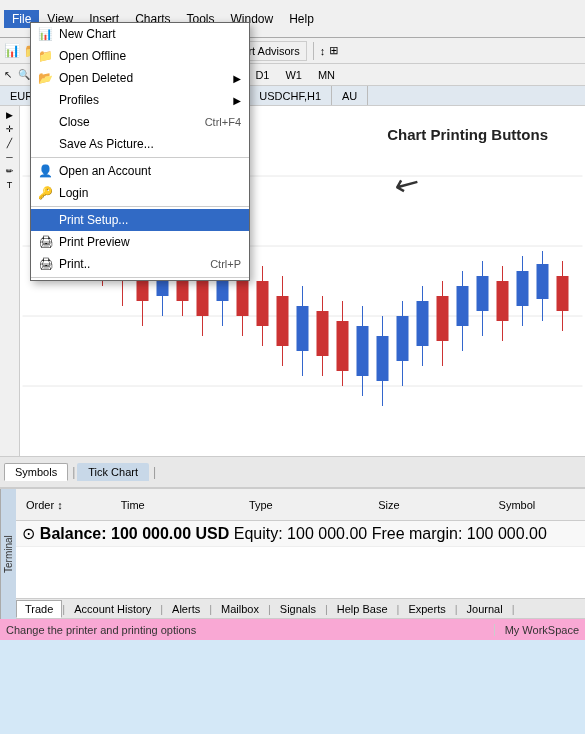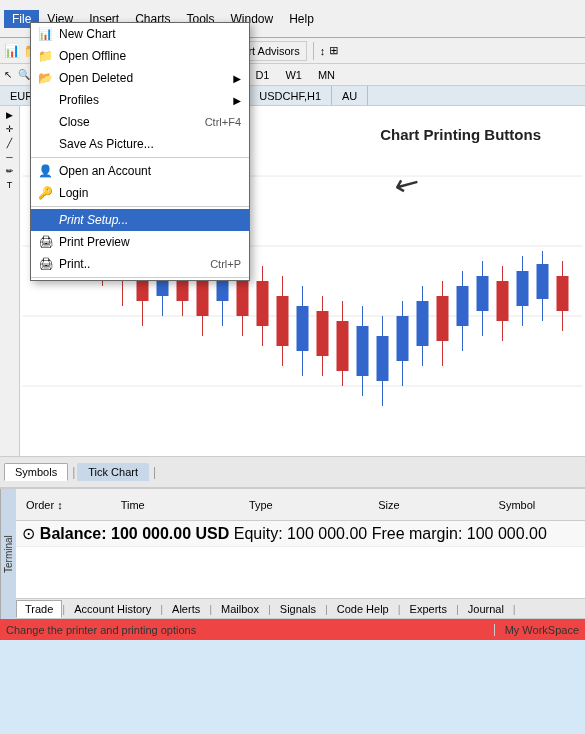--- a/index.html
+++ b/index.html
@@ -189,21 +189,21 @@
       border: 1px solid #aaa;
       border-bottom: 1px solid white;
     }
     .terminal-tab-sep {
       color: #999;
       font-size: 11px;
     }
 
     
     .status-bar {
-      background: #ef4444;
+      background: #f9a8d4;
       border-top: 1px solid #ccc;
       height: 22px;
       display: flex;
       align-items: center;
       padding: 0 6px;
       justify-content: space-between;
     }
     .status-text {
       font-size: 11px;
       color: #333;
@@ -231,21 +231,20 @@
       align-items: center;
       padding: 3px 8px 3px 28px;
       font-size: 12px;
       cursor: pointer;
       position: relative;
       height: 22px;
     }
     .dropdown-item.highlighted {
       background: #316ac5;
       color: white;
-      font-style: italic;
     }
     .dropdown-item .shortcut {
       margin-left: auto;
       font-size: 11px;
       color: #555;
     }
     .dropdown-item .arrow {
       margin-left: auto;
       font-size: 10px;
     }
@@ -423,21 +422,21 @@
       <rect x="494" y="165" width="12" height="35" fill="#3366cc"></rect>
 
       <line x1="520" y1="145" x2="520" y2="215" stroke="#3366cc" stroke-width="1"></line>
       <rect x="514" y="158" width="12" height="35" fill="#3366cc"></rect>
 
       <line x1="540" y1="155" x2="540" y2="225" stroke="#cc3333" stroke-width="1"></line>
       <rect x="534" y="170" width="12" height="35" fill="#cc3333"></rect>
     </svg>
 
     
-    <div style="position:absolute; top:20px; right:44px; font-weight:bold; font-size:15px; color:#222;">Chart Printing Buttons</div>
+    <div style="position:absolute; top:20px; right:37px; font-weight:bold; font-size:15px; color:#222;">Chart Printing Buttons</div>
     
     <div style="position:absolute; top:60px; right:165px; font-size:30px; color:#333; transform: rotate(30deg);">↙</div>
   </div>
 </div>
 
 <div class="chart-tabs">
   <div class="chart-tab active">Symbols</div>
   <span class="chart-tab-separator">|</span>
   <div class="chart-tab">Tick Chart</div>
   <span class="chart-tab-separator">|</span>
@@ -463,21 +462,21 @@
       <div class="terminal-tab active">Trade</div>
       <span class="terminal-tab-sep"> | </span>
       <div class="terminal-tab">Account History</div>
       <span class="terminal-tab-sep"> | </span>
       <div class="terminal-tab">Alerts</div>
       <span class="terminal-tab-sep"> | </span>
       <div class="terminal-tab">Mailbox</div>
       <span class="terminal-tab-sep"> | </span>
       <div class="terminal-tab">Signals</div>
       <span class="terminal-tab-sep"> | </span>
-      <div class="terminal-tab">Code Help</div>
+      <div class="terminal-tab">Help Base</div>
       <span class="terminal-tab-sep"> | </span>
       <div class="terminal-tab">Experts</div>
       <span class="terminal-tab-sep"> | </span>
       <div class="terminal-tab">Journal</div>
       <span class="terminal-tab-sep"> | </span>
     </div>
   </div>
 </div>
 
 <div class="status-bar">

